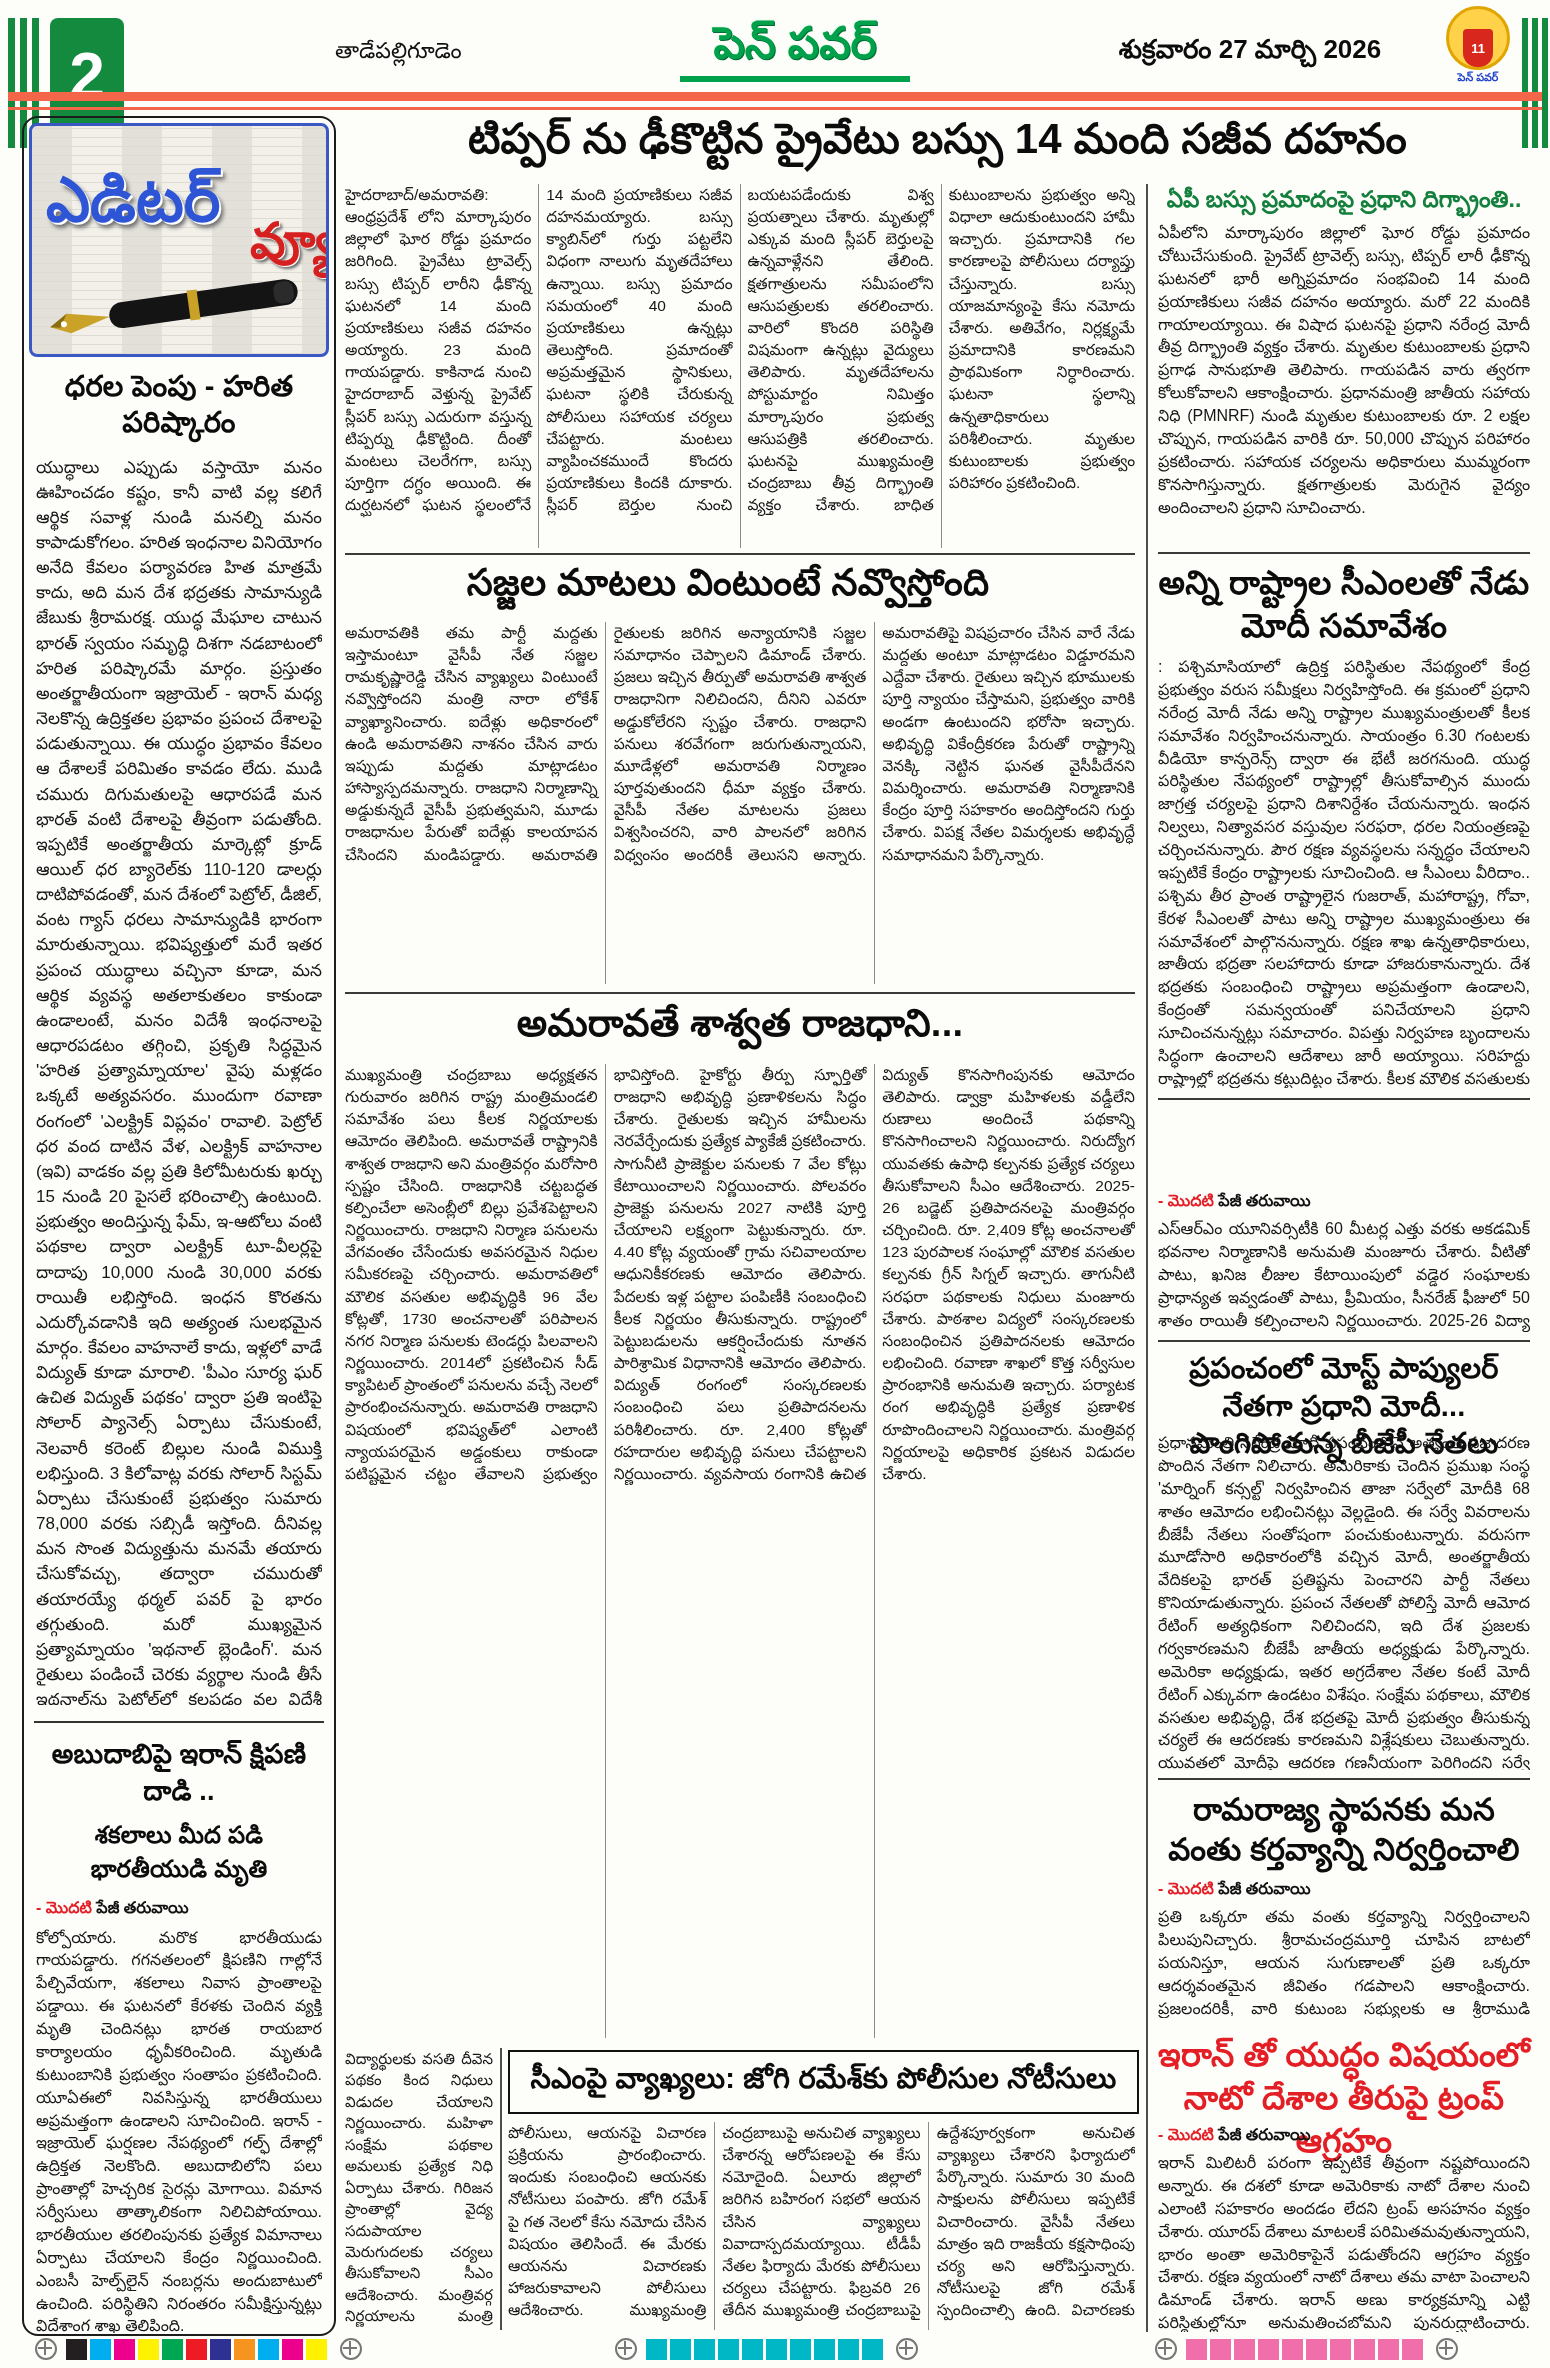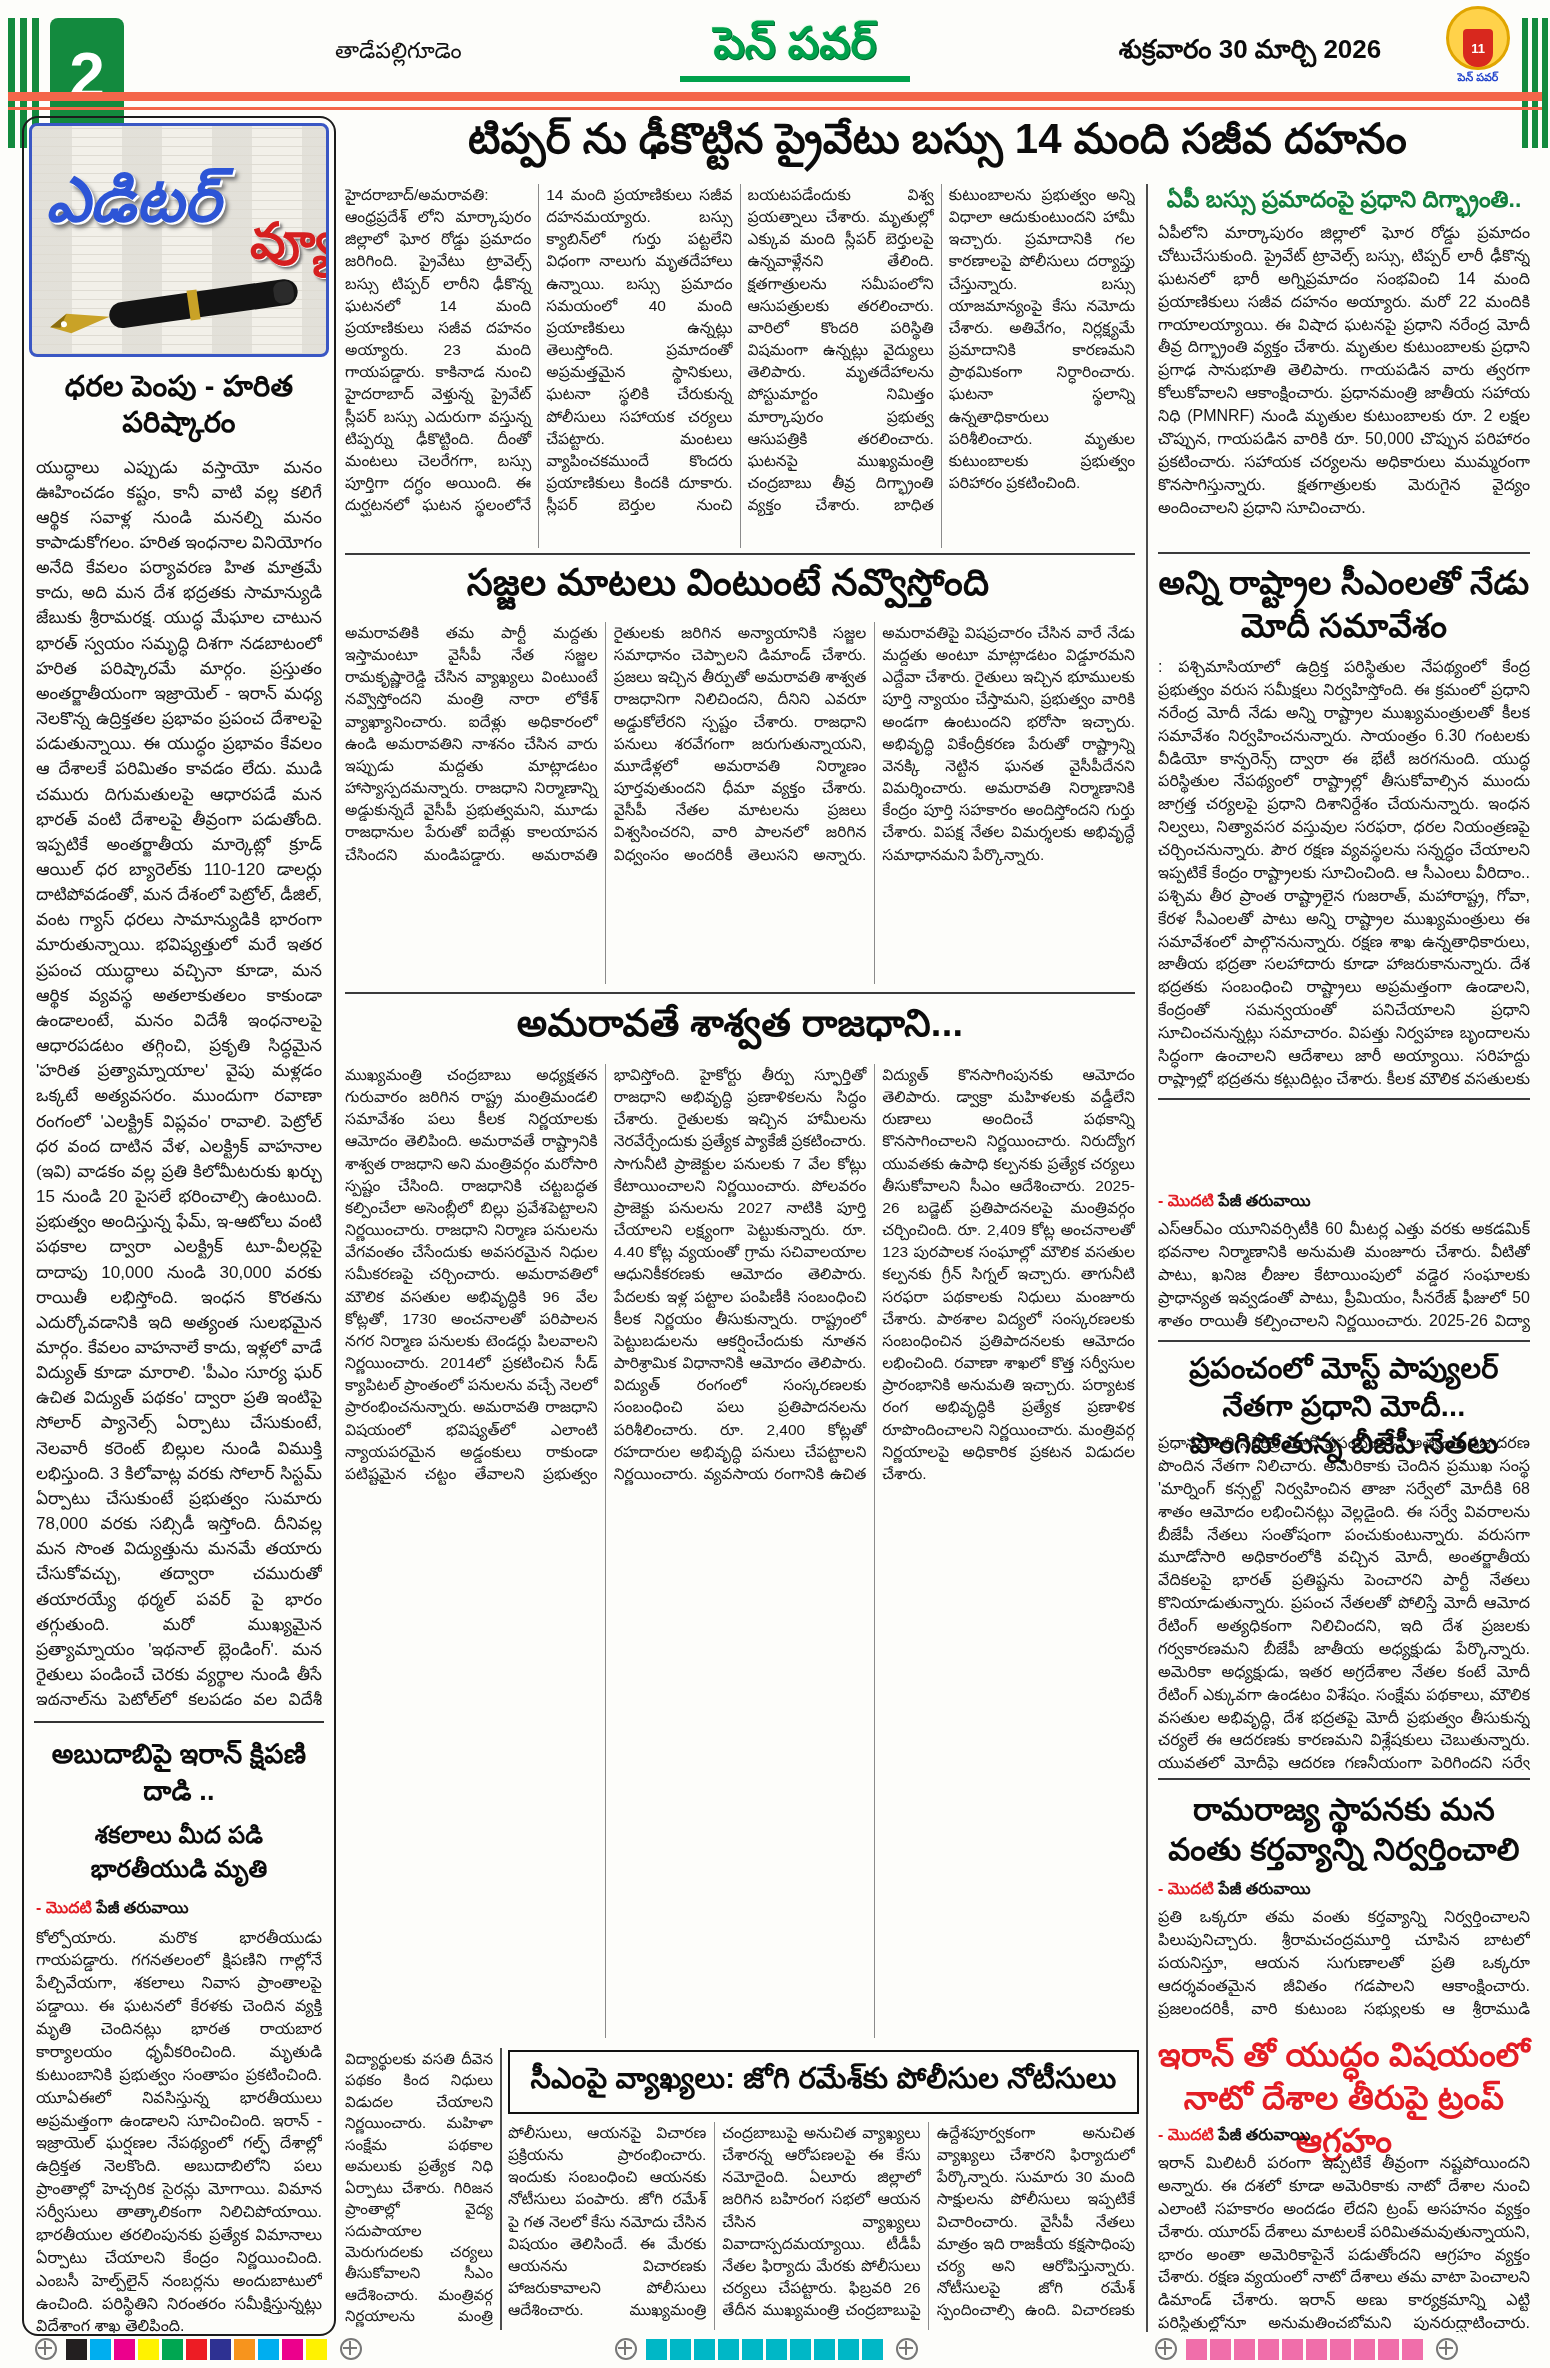--- a/index.html
+++ b/index.html
@@ -16,21 +16,21 @@
   .byline .r{color:#e31e25;}
   .greenbar{position:absolute;background:#138a3e;}
   .pagebox{position:absolute;background:#138a3e;border-radius:8px;color:#fff;font-weight:900;
            display:flex;align-items:center;justify-content:center;font-size:64px;}
   .masthead{font-weight:900;color:#00a14b;text-shadow:1px 1px 0 #046b33, -1px -1px 0 #eafbe9;}
   .orange{background:#f4664a;}
   .kicker{color:#15803d;font-weight:800;}
   .banner{background:#f2f0e9;border:3px solid #3a57c4;border-radius:8px;overflow:hidden;
           background-image:repeating-linear-gradient(0deg,#dedbd2 0 1px,transparent 1px 9px),
                            repeating-linear-gradient(90deg,rgba(180,178,170,.25) 0 40px,transparent 40px 90px);}
-  .ban-blue{font-weight:900;color:#2d55d6;text-shadow:2px 2px 0 #ffffff,4px 5px 4px #6a6a6a;font-style:italic;}
+  .ban-blue{font-weight:900;color:#2d55d6;text-shadow:2px 2px 0 #ffffff,4px 5px 4px #6a6a6a;}
   .ban-red{font-weight:900;color:#d61f1f;text-shadow:1px 1px 0 #ffffff,3px 3px 3px #6a6a6a;}
   .psq{display:inline-block;width:21px;height:21px;margin-right:3px;vertical-align:middle;}
   .reg-circle{display:inline-block;width:18px;height:18px;border:2px solid #777;border-radius:50%;
               margin:0 5px;vertical-align:middle;position:relative;}
   .reg-circle:after{content:"";position:absolute;left:7px;top:1px;width:2px;height:14px;background:#777;}
   .reg-circle:before{content:"";position:absolute;top:7px;left:1px;height:2px;width:14px;background:#777;}
   .leftbox{border:2px solid #1c1c1c;border-radius:16px;}
   .jogibox{border:2.5px solid #111;display:flex;align-items:center;justify-content:center;}
   .logo-circ{width:58px;height:58px;border-radius:50%;background:#ffd24a;border:3px solid #e0a500;
              display:flex;align-items:flex-end;justify-content:center;margin:0 auto;}
@@ -48,21 +48,21 @@
   <div class="greenbar abs" style="left:32px;top:18px;width:7px;height:130px;"></div>
   <div class="pagebox" style="left:50px;top:18px;width:74px;height:116px;">
     <span>2</span>
   </div>
 
   <div class="abs" style="left:335px;top:38px;font-size:22px;color:#111;">తాడేపల్లిగూడెం</div>
 
   <div class="abs masthead" style="left:660px;top:18px;width:270px;text-align:center;font-size:44px;">పెన్ పవర్</div>
   <div class="abs" style="left:680px;top:76px;width:230px;height:6px;background:#00a14b;"></div>
 
-  <div class="abs" style="left:1090px;top:34px;width:320px;text-align:center;font-size:26px;font-weight:800;color:#0c0c0c;">శుక్రవారం 30 మార్చి 2026</div>
+  <div class="abs" style="left:1090px;top:34px;width:320px;text-align:center;font-size:26px;font-weight:800;color:#0c0c0c;">శుక్రవారం 27 మార్చి 2026</div>
 
   <div class="abs" style="left:1438px;top:6px;width:80px;">
     <div class="logo-circ">
       <div class="logo-shield">
         <span>11</span>
       </div>
     </div>
     <div class="logo-cap">పెన్ పవర్</div>
   </div>
 

